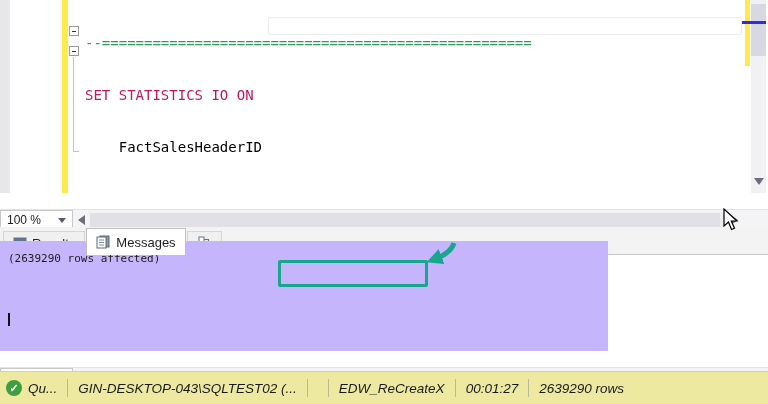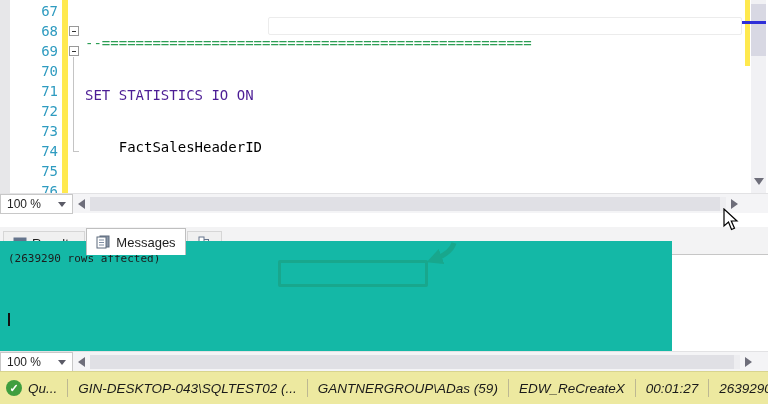--- a/index.html
+++ b/index.html
@@ -13,55 +13,55 @@
             font-family:"DejaVu Sans Mono", monospace; font-size:14px; color:#2e9bc0; }
   .gutter div { height:20px; line-height:20px; }
   .change-bar { position:absolute; left:62px; top:0; width:6px; height:193px; background:#ffe94e; }
   .fold-box { position:absolute; left:69px; width:10px; height:10px; background:#fff; border:1px solid #999; }
   .fold-box i { position:absolute; left:2px; top:4px; width:4px; height:1px; background:#333; }
   .fold-guide { position:absolute; left:73px; top:57px; width:1px; height:94px; background:#c4c4c4; }
   .fold-tick { position:absolute; left:73px; top:151px; width:6px; height:1px; background:#c4c4c4; }
   .code { position:absolute; left:85px; top:1px; font-family:"DejaVu Sans Mono", monospace;
           font-size:14px; white-space:pre; color:#000; }
   .code div { height:20px; line-height:20px; }
-  .kw { color:#4c1d95; } .cm { color:#2c9e54; }
+  .kw { color:#be185d; } .cm { color:#2c9e54; }
   .redaction-box { position:absolute; left:268px; top:17px; width:474px; height:18px;
                    background:#fff; border:1px solid #ececec; border-radius:2px; z-index:5; }
   .map-yellow { position:absolute; left:745px; top:0; width:5px; height:66px; background:#ffe94e; z-index:3; }
   .vtrack { position:absolute; left:751px; top:0; width:15px; height:193px; background:#f1f1f4; }
   .vthumb { position:absolute; left:751px; top:4px; width:15px; height:52px; background:#d8d8e3; }
   .blue-marker { position:absolute; left:742px; top:21px; width:24px; height:3px; background:#2f2fd8; z-index:4; }
   .tri { width:0; height:0; position:absolute; }
   .tri-down { border-left:5px solid transparent; border-right:5px solid transparent; border-top:7px solid #6e6e7a; }
   .tri-up   { border-left:5px solid transparent; border-right:5px solid transparent; border-bottom:7px solid #6e6e7a; }
   .tri-left { border-top:5px solid transparent; border-bottom:5px solid transparent; border-right:7px solid #6e6e7a; }
   .tri-right{ border-top:5px solid transparent; border-bottom:5px solid transparent; border-left:7px solid #6e6e7a; }
 
   
-  .hbar { position:absolute; left:0; width:768px; height:20px; background:#f4f4f6; border-top:1px solid #e2e2e4; }
+  .hbar { position:absolute; left:0; width:768px; height:20px; background:#f4f4f6; border-top:1px solid #e2e2e4;margin-top:16px; }
   .zoom-box { position:absolute; left:0; top:0; width:73px; height:20px; background:#fff;
               border:1px solid #c8c8c8; display:flex; align-items:center; cursor:default; }
   .zoom-box .zlabel { font-size:12px; color:#222; padding-left:6px; flex:1; }
   .zoom-caret { width:0; height:0; border-left:4px solid transparent; border-right:4px solid transparent;
                 border-top:5px solid #5a5a66; margin-right:6px; }
   .htrack { position:absolute; left:90px; top:3px; height:14px; background:#ededf0; }
   .hthumb { position:absolute; top:3px; height:14px; background:#e0e0e5; }
 
   
   .tabbar { position:absolute; left:0; top:227px; width:768px; height:28px; background:#f3f3f4;
             border-bottom:1px solid #c6c6c6; display:flex; align-items:flex-end; padding-left:3px; }
   .tab { height:23px; display:flex; align-items:center; gap:5px; padding:0 9px;
          font-size:13px; color:#1e1e1e; background:#f0f0f0; border:1px solid #d6d6d6;
          border-bottom:none; margin-right:1px; }
   .tab.active { height:27px; background:#fff; border:1px solid #bfbfbf; border-bottom:none;
                 margin-bottom:-1px; z-index:2; }
   .tab svg { display:block; }
 
   
-  .messages { position:absolute; left:0; top:241px; width:672px; height:110px; background:#14b8a6; overflow:hidden; }
+  .messages { position:absolute; left:0; top:241px; width:608px; height:110px; background:#c4b5fd; overflow:hidden; }
   .msg-line { position:absolute; left:8px; font-family:"DejaVu Sans Mono", monospace;
               font-size:11px; color:#1c1c1c; white-space:pre; }
   .caret { position:absolute; left:8px; top:72px; width:2px; height:13px; background:#111; }
   .hl-box { position:absolute; left:278px; top:19px; width:150px; height:27px;
             border:3px solid #18a78d; border-radius:2px; z-index:6; }
   .annot-arrow { position:absolute; left:408px; top:-2px; z-index:7; }
   .msg-vtrack { position:absolute; left:751px; top:0; width:15px; height:110px; background:#f1f1f4; }
   .msg-vthumb { position:absolute; left:751px; top:21px; width:15px; height:47px; background:#d2d2dd; }
 
   
@@ -77,32 +77,20 @@
   .mouse-cursor { position:absolute; left:722px; top:208px; z-index:20; }
 </style>
 </head>
 <body>
 
 <div class="app">
 
   <div class="editor">
     <div class="margin-strip"></div>
 
-    <div class="gutter">
-      <div>67</div>
-      <div>68</div>
-      <div>69</div>
-      <div>70</div>
-      <div>71</div>
-      <div>72</div>
-      <div>73</div>
-      <div>74</div>
-      <div>75</div>
-      <div>76</div>
-    </div>
 
     <div class="change-bar"></div>
 
     <span class="fold-box" style="top:26px;">
         <i></i>
       </span>
     <span class="fold-box" style="top:46px;">
         <i></i>
       </span>
     <div class="fold-guide"></div>
@@ -202,21 +190,20 @@
     <div class="hthumb" style="left:90px; width:644px;"></div>
     <div class="tri tri-right" style="left:745px; top:5px;"></div>
   </div>
 
   <div class="statusbar">
     <span class="sb-check">✓</span>
     <span class="sb-seg">Qu...</span>
     <span class="sb-divider"></span>
     <span class="sb-seg">GIN-DESKTOP-043\SQLTEST02 (...</span>
     <span class="sb-divider"></span>
-    <span class="sb-seg">GANTNERGROUP\ADas (59)</span>
     <span class="sb-divider"></span>
     <span class="sb-seg">EDW_ReCreateX</span>
     <span class="sb-divider"></span>
     <span class="sb-seg">00:01:27</span>
     <span class="sb-divider"></span>
     <span class="sb-seg">2639290 rows</span>
   </div>
 
   <svg class="mouse-cursor" width="18" height="24">
     <polygon points="2,1 2,18 6.5,14 9.5,21.5 12.5,20.2 9.3,13 15,13" fill="#fff" stroke="#000" stroke-width="1.2"></polygon>

